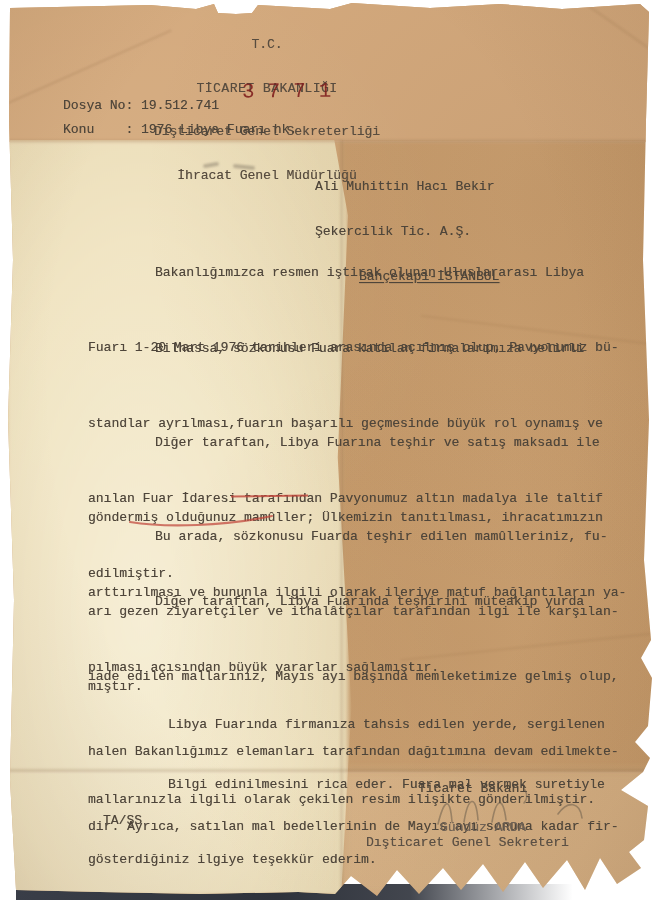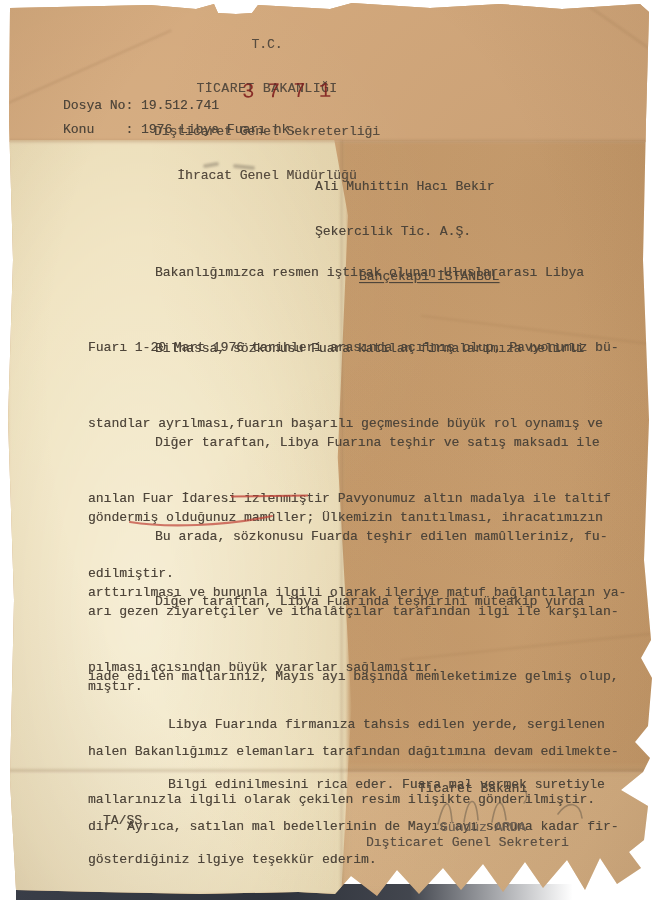--- a/index.html
+++ b/index.html
@@ -126,21 +126,21 @@
   </div>
 
   <div class="t para p1">
     <div class="ind">Bakanlığımızca resmen iştirak olunan Uluslararası Libya</div>
     <div>Fuarı 1-20 Mart 1976 tarihleri arasında açılmış olup, Pavyonumuz bü-</div>
   </div>
 
   <div class="t para p2">
     <div class="ind">Bilhassa, sözkonusu Fuara katılan firmalarımıza belirli</div>
     <div>standlar ayrılması,fuarın başarılı geçmesinde büyük rol oynamış ve</div>
-    <div>anılan Fuar İdaresi izlenmiştir Pavyonumuz altın madalya ile taltif</div>
+    <div>anılan Fuar İdaresi tarafından Pavyonumuz altın madalya ile taltif</div>
     <div>edilmiştir.</div>
   </div>
 
   <div class="t para p3">
     <div class="ind">Diğer taraftan, Libya Fuarına teşhir ve satış maksadı ile</div>
     <div>göndermiş olduğunuz mamûller; Ülkemizin tanıtılması, ihracatımızın</div>
     <div>arttırılması ve bununla ilgili olarak ileriye matuf bağlantıların ya-</div>
     <div>pılması açısından büyük yararlar sağlamıştır.</div>
   </div>
 

